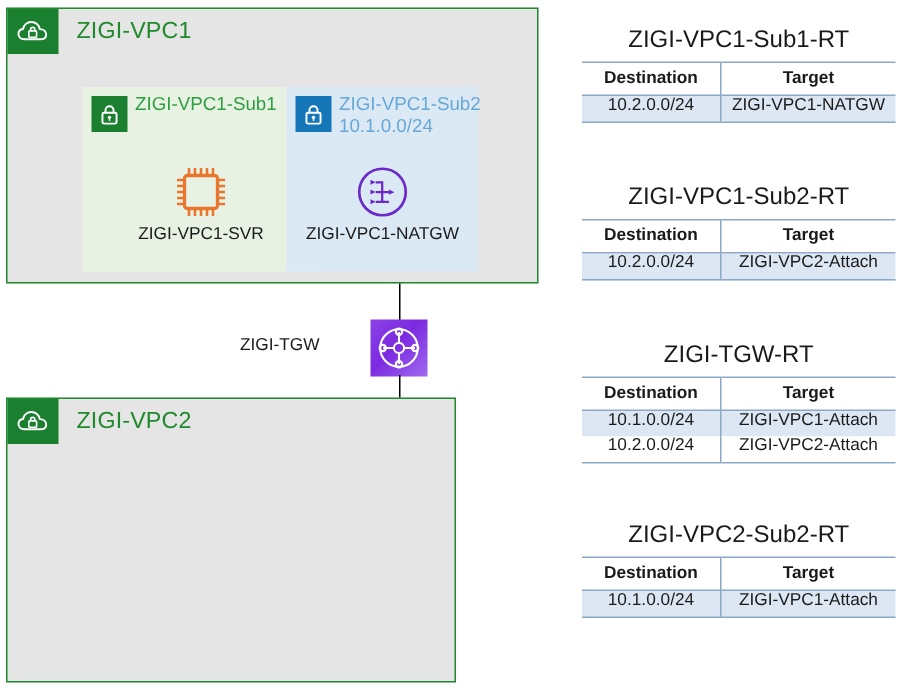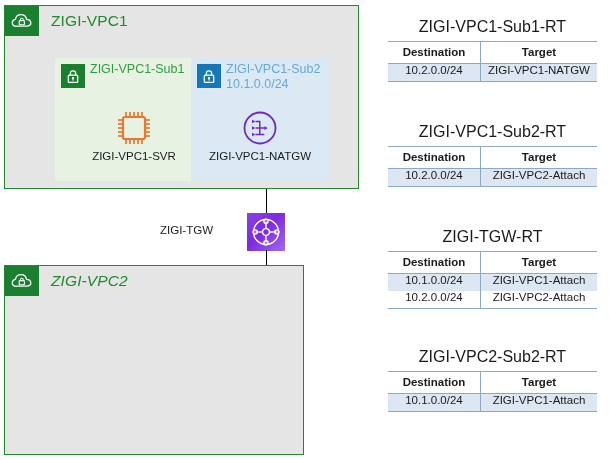--- a/index.html
+++ b/index.html
@@ -17,21 +17,21 @@
   }
 
   
   .vpc {
     position: absolute;
     border: 1.5px solid #1f8a2b;
     background: #e5e5e5;
     box-sizing: border-box;
   }
   #vpc1 { left: 4px;  top: 5px;   width: 355px; height: 184px; }
-  #vpc2 { left: 4px;  top: 265px; width: 300px; height: 190px; font-style: italic; }
+  #vpc2 { left: 4px;  top: 265px; width: 300px; height: 190px; }
 
   .vpc-badge {
     position: absolute;
     left: 0; top: 0;
     width: 34px; height: 30px;
     background: #1a7f2e;
     display: flex;
     align-items: center;
     justify-content: center;
   }
@@ -46,21 +46,21 @@
 
   
   .subnet {
     position: absolute;
     box-sizing: border-box;
   }
   .subnet.private { background: #e8f2e3; }
   .subnet.public  { background: #dbe9f4; }
 
   #v1s1 { left: 22px;  top: 52px;  width: 158px; height: 123px; margin-left: 28px; }
-  #v1s2 { left: 186px; top: 52px;  width: 138px; height: 123px; }
+  #v1s2 { left: 186px; top: 52px;  width: 128px; height: 123px; }
 
   .sn-badge {
     position: absolute;
     left: 6px; top: 6px;
     width: 24px; height: 24px;
     display: flex;
     align-items: center;
     justify-content: center;
   }
   .sn-badge.green { background: #1a7f2e; }

